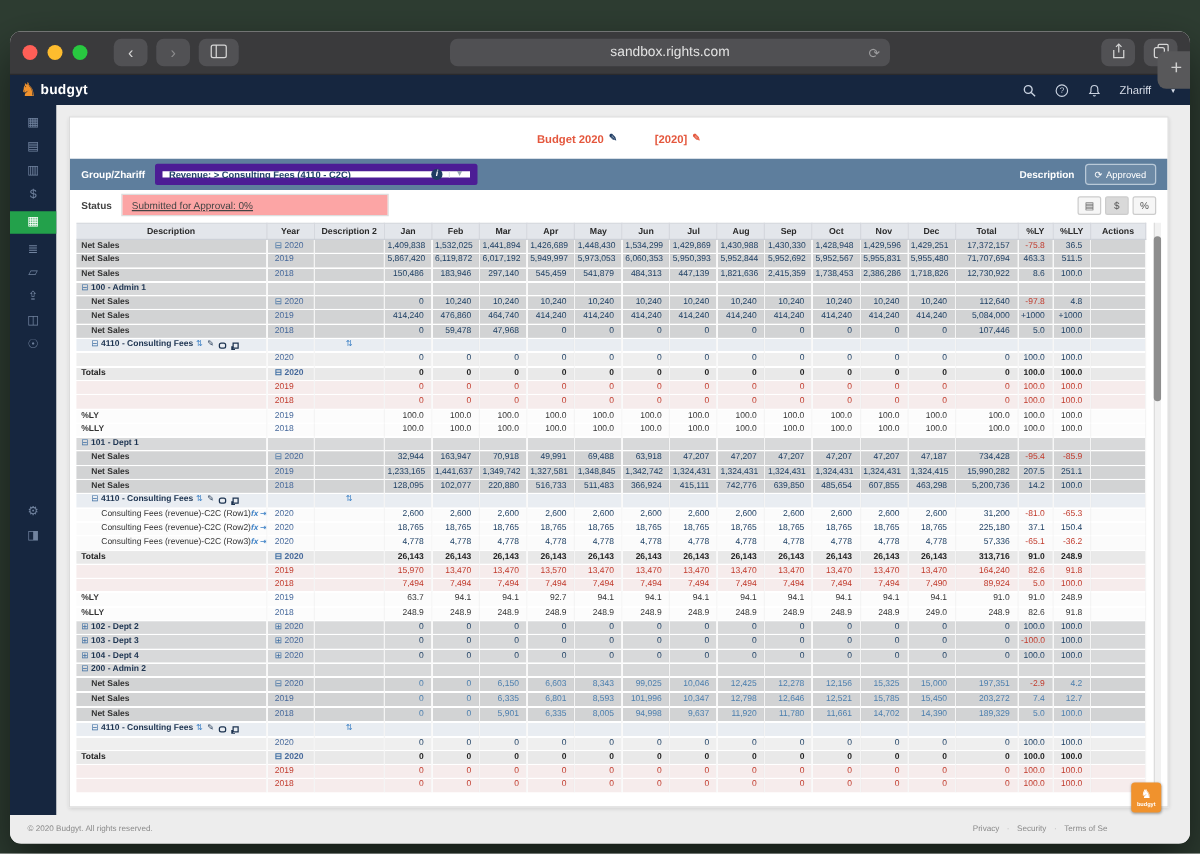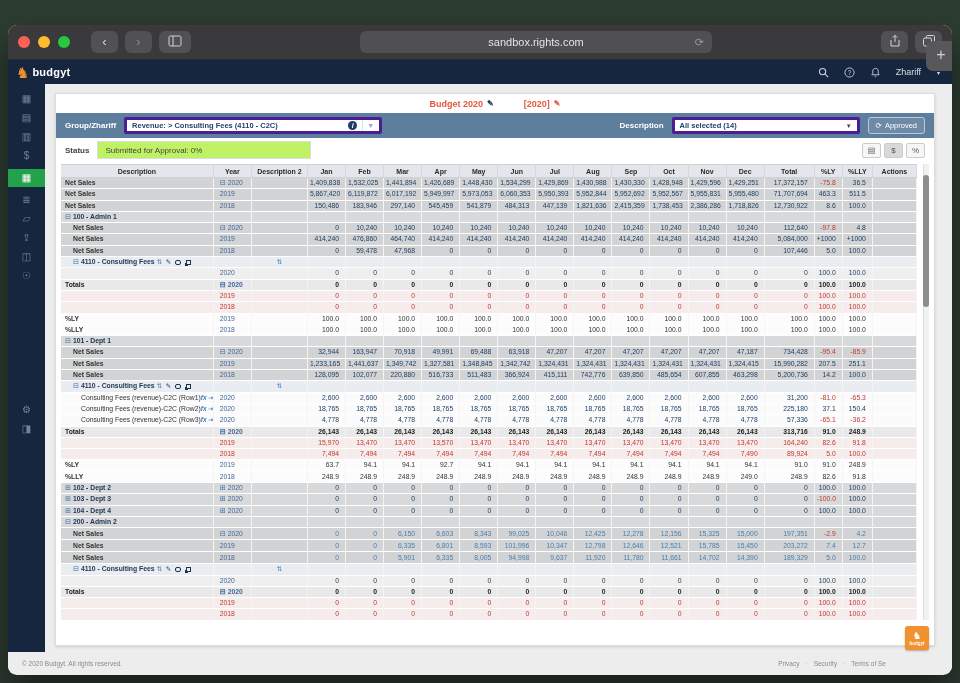--- a/index.html
+++ b/index.html
@@ -39,47 +39,47 @@
   .sidebar { width:37px; background:#16263f; display:flex; flex-direction:column; align-items:center;
              padding-top:9px; gap:7px; flex:none; }
   .s-item { color:#71839f; font-size:10px; line-height:12px; width:100%; text-align:center; }
   .s-item.active { background:#23a14b; color:#fff; padding:3px 0; }
   .s-gap { height:108px; }
 
   .content { flex:1; padding:9px 17px 0 10px; min-width:0; }
   .panel { background:#fff; border:1px solid #dcdcdc; height:553px; position:relative;
            box-shadow:0 1px 3px rgba(0,0,0,.12); overflow:hidden; }
 
-  .budget-row { height:19px; display:flex; align-items:center; justify-content:center; gap:30px;
+  .budget-row { height:33px; display:flex; align-items:center; justify-content:center; gap:30px;
                 font-size:9px; font-weight:bold; }
   .b-name { color:#e4573d; display:flex; gap:4px; align-items:center; }
   .b-ver { color:#e4573d; display:flex; gap:4px; align-items:flex-start; }
   .pencil { font-size:8px; }
   .pencil.navy{ color:#1d3b63; } .pencil.red{ color:#e4573d; }
 
   .filter-bar { height:25px; background:#5e7e9d; display:flex; align-items:center; padding:0 9px;
                 color:#fff; font-size:8px; gap:8px; }
   .f-label { font-weight:bold; }
-  .sel { background:#fff; height:17px; border:3px solid #4c1d95; border-radius:2px; color:#24436b;
+  .sel { background:#fff; height:17px; border:6px solid #4c1d95; border-radius:2px; color:#24436b;
          font-weight:bold; display:flex; align-items:center; padding:0 5px; gap:5px; }
   .sel.gc { width:258px; }
   .sel.dep { width:188px; }
   .sel .flex1 { flex:1; }
   .info-dot { width:9px; height:9px; border-radius:50%; background:#1d3b63; color:#fff; font-size:7px;
               text-align:center; line-height:9px; font-style:italic; font-weight:bold; }
   .chev { color:#9aa6b4; font-size:7px; }
   .sel .chevbox { border-left:1px solid #dfe4ea; padding-left:4px; height:100%; display:flex; align-items:center; }
   .f-right { margin-left:auto; display:flex; align-items:center; gap:8px; }
   .refresh-btn { height:17px; border:1px solid #b9c9d8; border-radius:3px; background:#6d8aa6;
                  color:#fff; font-size:7.5px; padding:0 7px; display:flex; align-items:center; gap:3px; }
 
   .status-row { height:24px; display:flex; align-items:center; padding:0 9px; font-size:8px; color:#333; gap:8px; }
   .st-label { font-weight:bold; color:#444; }
   .status-box { display:flex; border:1px solid #ddd; }
-  .status-cell { width:212px; background:#bef264; padding:3.5px 7px; color:#444; }
+  .status-cell { width:212px; background:#fca5a5; padding:3.5px 7px; color:#444;text-decoration:underline; }
   .status-cell + .status-cell { border-left:1px solid #ddd; }
   .st-right { margin-left:auto; display:flex; gap:3px; }
   .mini-btn { min-width:19px; height:15px; border:1px solid #ccc; background:#f6f6f6; border-radius:2px;
               font-size:8px; color:#555; text-align:center; line-height:13px; padding:0 3px; }
   .mini-btn.active { background:#d9d9d9; }
 
   
   .table-wrap { position:relative; margin:2px 5px 0 5px; height:456px; overflow:hidden; }
   table { border-collapse:collapse; table-layout:fixed; width:856px; }
   th { background:#e3e6eb; border:1px solid #cdd1d8; border-left:none; border-right:1px solid #d5d8de;
@@ -242,25 +242,20 @@
               <div class="sel gc">
                 <span style="font-size:7.5px;">Revenue: &gt; Consulting Fees (4110 - C2C)</span>
                 <span class="flex1"></span>
                 <span class="info-dot">i</span>
                 <span class="chevbox">
                     <span class="chev">▼</span>
                   </span>
               </div>
               <div class="f-right">
                 <span class="f-label">Description</span>
-                <div class="sel dep">
-                  <span style="font-size:7.5px;">All selected (14)</span>
-                  <span class="flex1"></span>
-                  <span style="color:#444;font-size:6px;">▼</span>
-                </div>
                 <button class="refresh-btn">
                   <span>⟳</span>
                   <span>Approved</span>
                 </button>
               </div>
             </div>
 
             <div class="status-row">
               <span class="st-label">Status</span>
               <div class="status-box">

